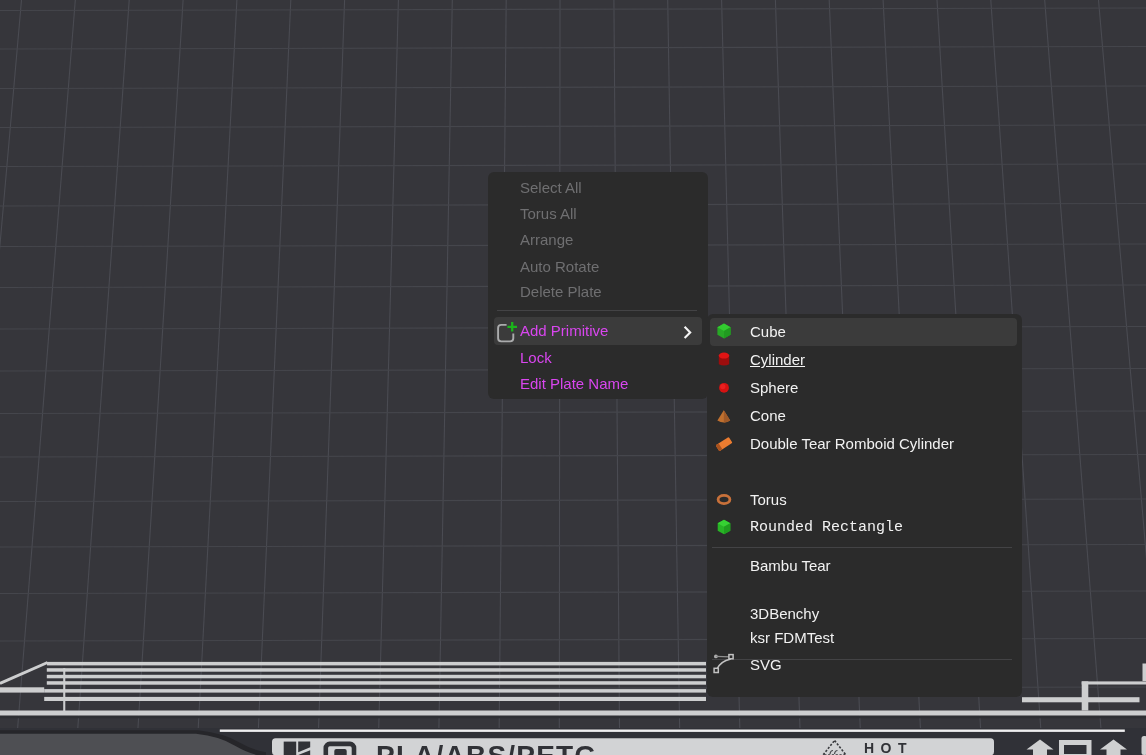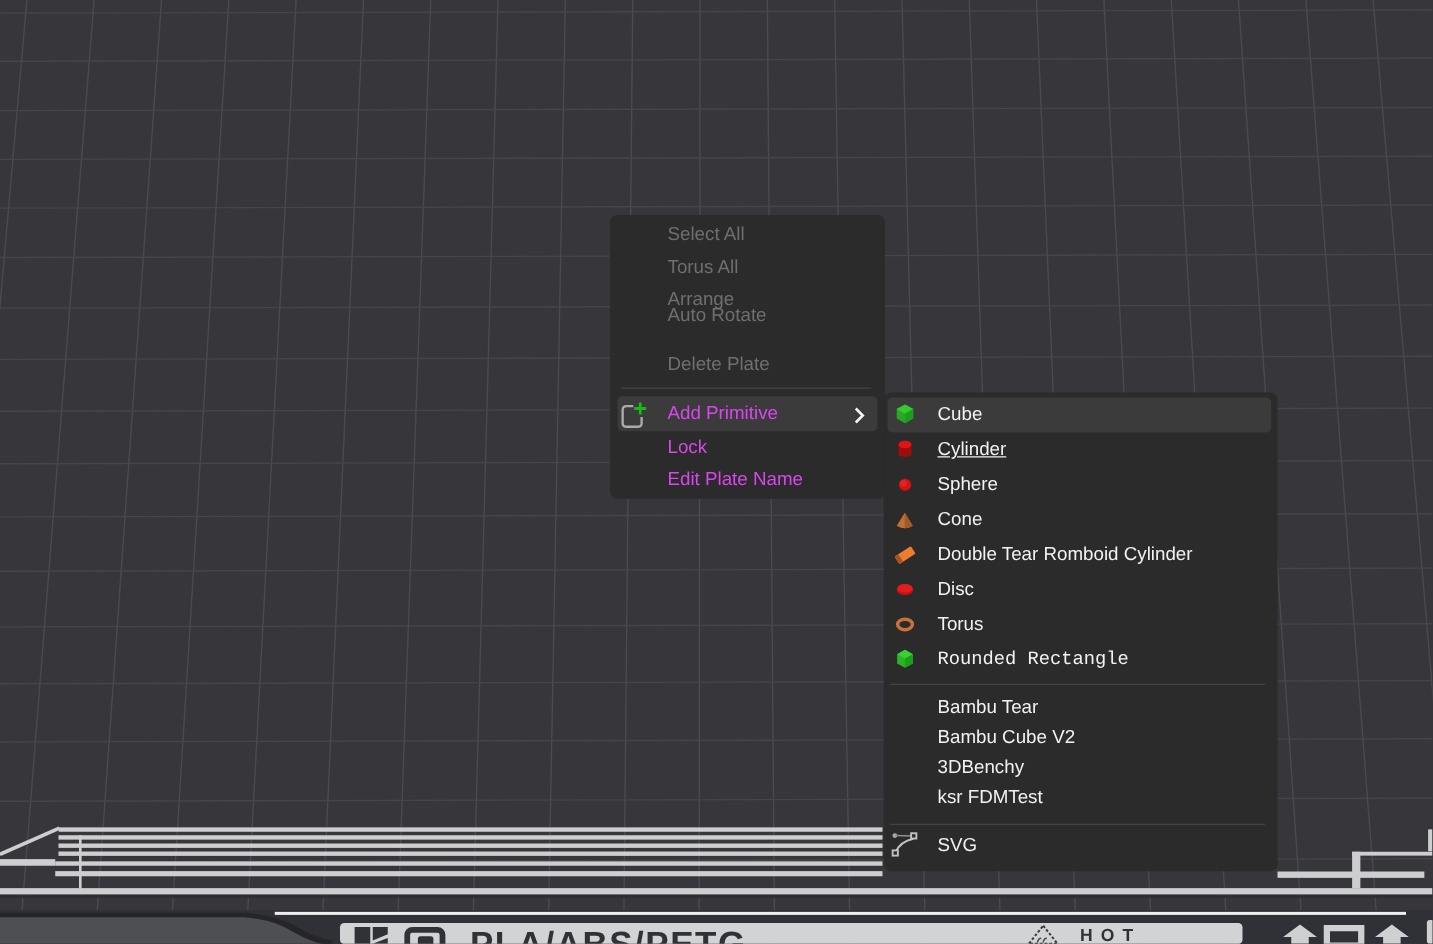--- a/index.html
+++ b/index.html
@@ -2,21 +2,21 @@
 <html><head>
 <meta charset="utf-8">
 <style>
 * { margin:0; padding:0; box-sizing:border-box; }
 html,body { width:1146px; height:755px; overflow:hidden; background:#36363b; }
 #stage { position:relative; width:1146px; height:755px; font-family:"Liberation Sans", sans-serif; }
 #bg { position:absolute; left:0; top:0; }
 .menu { position:absolute; background:#2b2b2b; border-radius:6px; }
 #mainmenu { left:488px; top:172px; width:219.5px; height:226.5px; }
 #submenu { left:706.5px; top:314.3px; width:315.2px; height:383px; }
-.mi { position:absolute; left:0; width:100%; height:26px; line-height:26px; font-size:15px; color:#6f6f71; padding-left:46px; }
+.mi { position:absolute; left:0; width:100%; height:26px; line-height:26px; font-size:15px; color:#6f6f71; padding-left:32px; }
 .en { color:#d946ef; }
 .sep { position:absolute; height:1px; background:#434345; }
 .hl { position:absolute; background:#3b3b3b; border-radius:4px; }
 .smi { position:absolute; left:0; width:100%; font-size:15px; color:#f2f2f2; padding-left:43.5px; display:flex; align-items:center; }
 .ic { position:absolute; left:5.3px; top:50%; margin-top:-12px; }
 .chev { position:absolute; right:14px; top:7px; }
 .apic { position:absolute; left:7px; top:-0.5px; }
 </style>
 </head>
 <body>
@@ -93,21 +93,21 @@
 <path d="M 1026.5 749.5 L 1040.0 739.5 L 1053.5 749.5 L 1047.0 749.5 L 1047.0 755 L 1033.0 755 L 1033.0 749.5 Z" fill="#cfd0d1"></path>
 <rect x="1061.5" y="742.5" width="27.5" height="14" fill="none" stroke="#cfd0d1" stroke-width="5"></rect>
 <path d="M 1100.0 749.5 L 1113.5 739.5 L 1127.0 749.5 L 1120.5 749.5 L 1120.5 755 L 1106.5 755 L 1106.5 749.5 Z" fill="#cfd0d1"></path>
 <rect x="1141.5" y="736" width="6" height="19" rx="2.5" fill="#cfd0d1"></rect>
 </svg>
 
 <div id="mainmenu" class="menu">
   <div class="mi" style="top:2.5px">Select All</div>
   <div class="mi" style="top:28.5px">Torus All</div>
   <div class="mi" style="top:54.5px">Arrange</div>
-  <div class="mi" style="top:68px">Auto Rotate</div>
+  <div class="mi" style="top:82px">Auto Rotate</div>
   <div class="mi" style="top:106.5px">Delete Plate</div>
   <div class="sep" style="top:138.3px; left:9px; width:200px;"></div>
   <div class="hl" style="top:144.8px; left:6px; width:207.5px; height:28px;"></div>
   <div class="mi en" style="top:145.8px; line-height:26px;">Add Primitive
     <svg class="apic" width="26" height="26" viewBox="0 0 26 26">
           <path d="M11.6 7.9 L6.2 7.9 Q3.1 7.9 3.1 11 L3.1 21.3 Q3.1 24.4 6.2 24.4 L15.2 24.4 Q18.3 24.4 18.3 21.3 L18.3 16.5" fill="none" stroke="#aaabac" stroke-width="1.9"></path>
           <path d="M17.2 5 L17.2 14.6 M12.4 9.8 L22 9.8" stroke="#1bb51b" stroke-width="2.3"></path>
         </svg>
     <svg class="chev" width="14" height="14" viewBox="0 0 14 14">
           <path d="M4.6 1.8 L10.2 7.4 L4.6 13" fill="none" stroke="#f5f5f5" stroke-width="2.1"></path>
@@ -135,39 +135,34 @@
   <div class="smi" style="top:87.4px; height:28px;"><svg class="ic" width="24" height="24" viewBox="0 0 24 24">
           <path d="M11.8 6.2 L18.2 16.6 Q11.8 20.6 5.4 16.6 Z" fill="#c0702f"></path>
           <path d="M11.8 6.2 L18.2 16.6 Q15.2 18.5 11.8 18.7 Z" fill="#a05a28"></path>
         </svg>Cone</div>
   <div class="smi" style="top:115.4px; height:28px;"><svg class="ic" width="24" height="24" viewBox="0 0 24 24">
           <g transform="rotate(-33 12 12)">
             <rect x="4.2" y="8.6" width="15.6" height="7" rx="1" fill="#ec7c30"></rect>
             <rect x="4.2" y="8.6" width="3.6" height="7" rx="1" fill="#a8521e"></rect>
           </g>
         </svg>Double Tear Romboid Cylinder</div>
-  <div class="smi" style="top:143.4px; height:28px;"><svg class="ic" width="24" height="24" viewBox="0 0 24 24">
-          <ellipse cx="12" cy="11.7" rx="6.6" ry="4.5" fill="#c31212"></ellipse>
-          <ellipse cx="12" cy="10.7" rx="6.1" ry="3.5" fill="#e31c1c"></ellipse>
-        </svg>Disc</div>
   <div class="smi" style="top:171.4px; height:28px;"><svg class="ic" width="24" height="24" viewBox="0 0 24 24">
           <ellipse cx="12" cy="11.5" rx="5.9" ry="4.2" fill="none" stroke="#c8713a" stroke-width="2.8"></ellipse>
         </svg>Torus</div>
   <div class="smi" style="top:199.4px; height:28px;font-family:Liberation Mono, monospace;"><svg class="ic" width="24" height="24" viewBox="0 0 24 24">
           <polygon points="12,3.8 18.3,7.3 18.3,14.7 12,18.2 5.7,14.7 5.7,7.3" fill="#28b426"></polygon>
           <polygon points="12,3.8 18.3,7.3 12,10.8 5.7,7.3" fill="#36d233"></polygon>
           <polygon points="12,10.8 18.3,7.3 18.3,14.7 12,18.2" fill="#1f9e1e"></polygon>
         </svg>Rounded Rectangle</div>
   <div class="sep" style="top:233px; left:5px; width:300px;"></div>
   <div class="smi" style="top:238.9px; height:24.2px;">Bambu Tear</div>
-  <div class="smi" style="top:263.1px; height:24.2px;">Bambu Cube V2</div>
   <div class="smi" style="top:287.3px; height:24.2px;">3DBenchy</div>
   <div class="smi" style="top:311.5px; height:24.2px;">ksr FDMTest</div>
   <div class="sep" style="top:344.5px; left:5px; width:300px;"></div>
-  <div class="smi" style="top:348px; height:28px;text-align:right;"><svg class="ic" width="24" height="24" viewBox="0 0 24 24">
+  <div class="smi" style="top:336px; height:28px;text-align:right;"><svg class="ic" width="24" height="24" viewBox="0 0 24 24">
           <circle cx="3.9" cy="4.4" r="1.9" fill="#aeaeae"></circle>
           <path d="M3.9 4.4 L18.5 4.8" stroke="#8f8f8f" stroke-width="1.3"></path>
           <path d="M18.8 7 Q8.2 9.2 4.6 17.6" fill="none" stroke="#c2c2c2" stroke-width="1.6"></path>
           <rect x="16.9" y="2.6" width="4.2" height="4.2" fill="#2b2b2b" stroke="#c2c2c2" stroke-width="1.5"></rect>
           <rect x="2.1" y="16.3" width="4.2" height="4.2" fill="#2b2b2b" stroke="#c2c2c2" stroke-width="1.5"></rect>
         </svg>SVG</div>
 </div>
 </div>
 
 </body></html>

